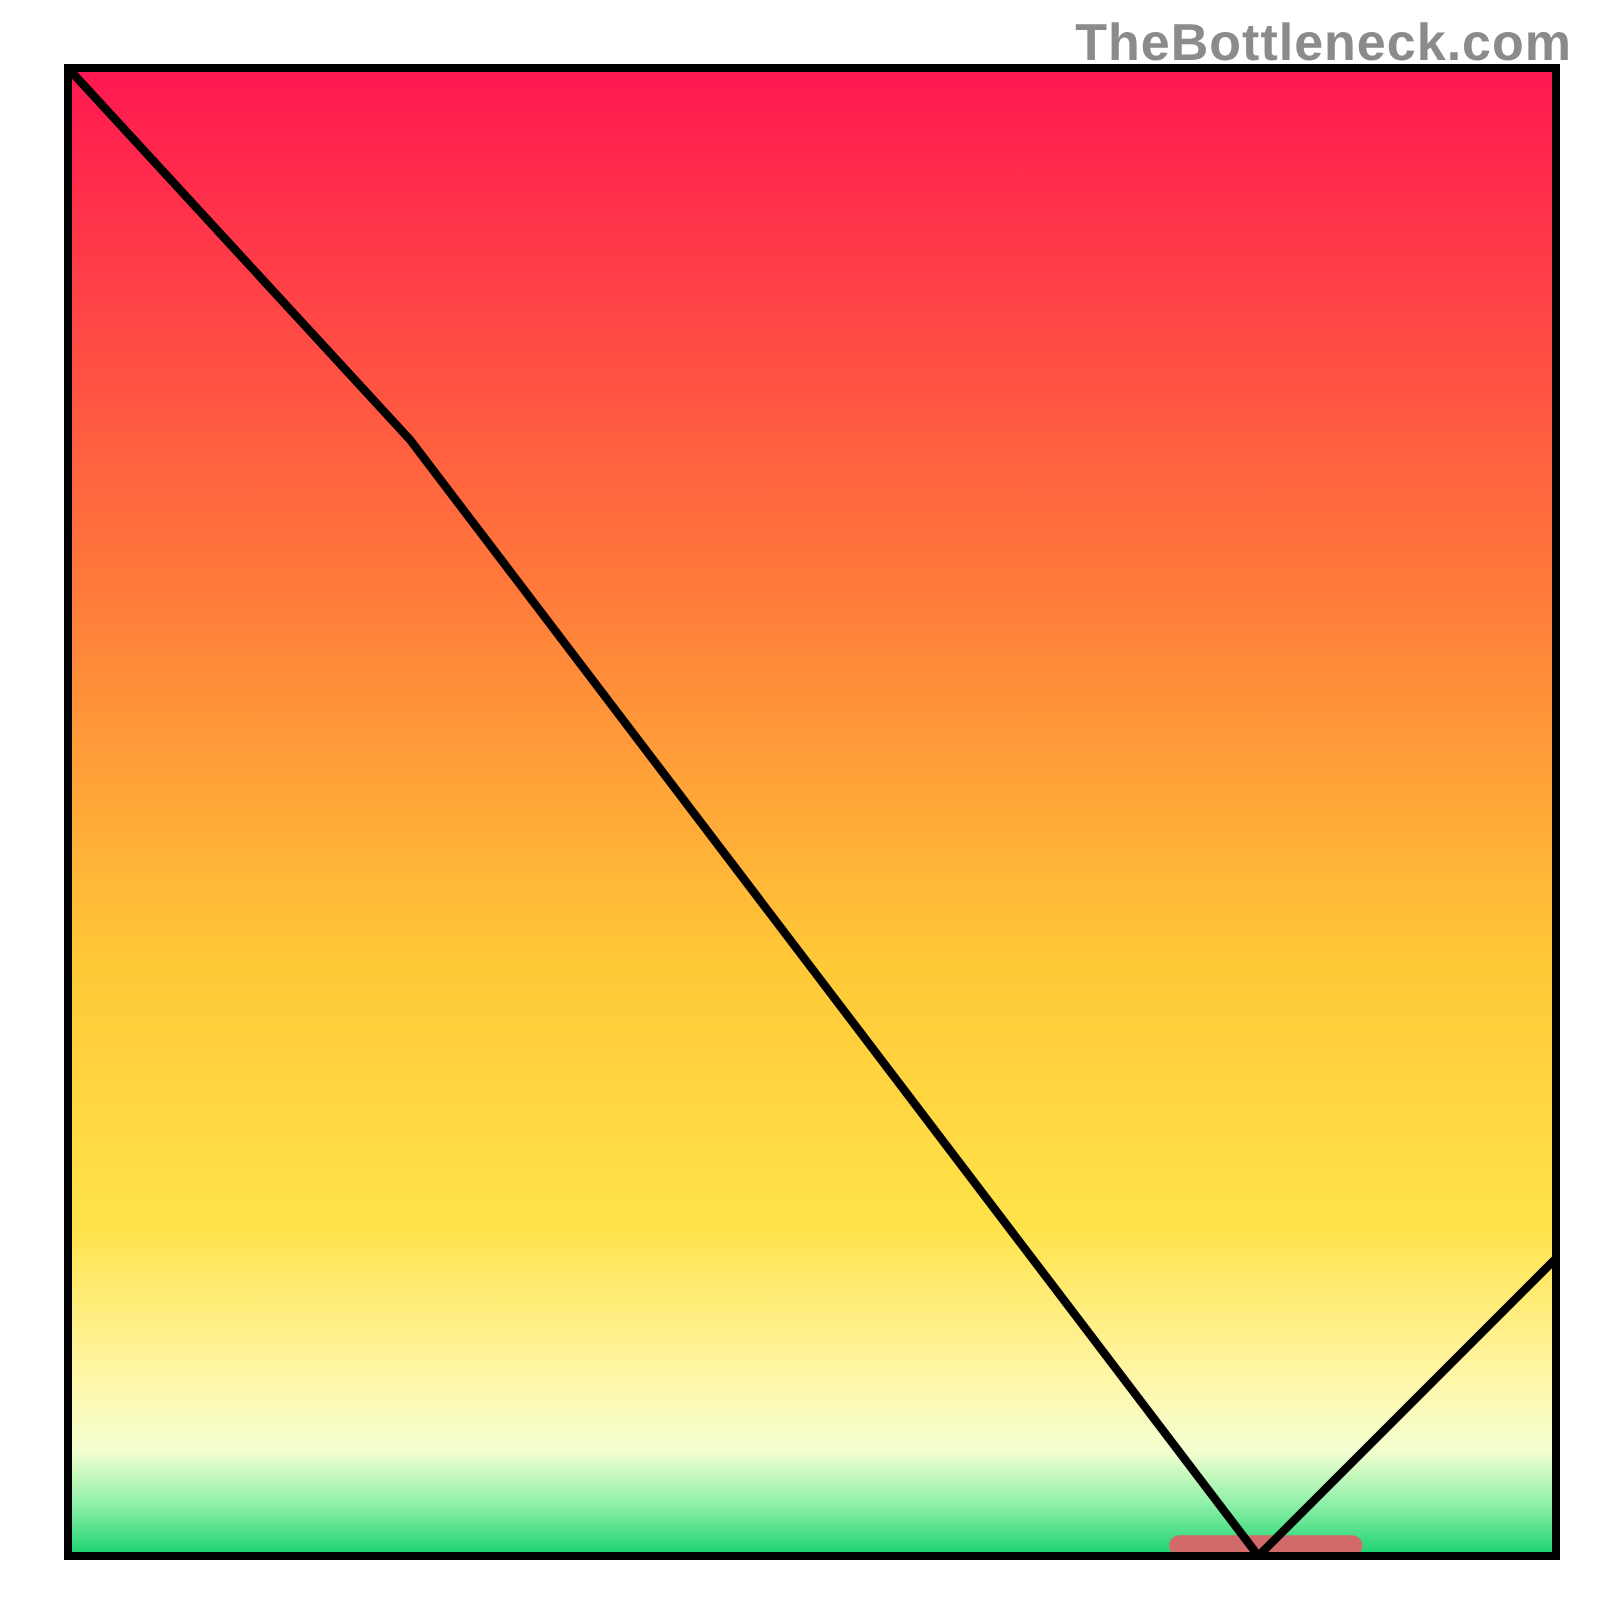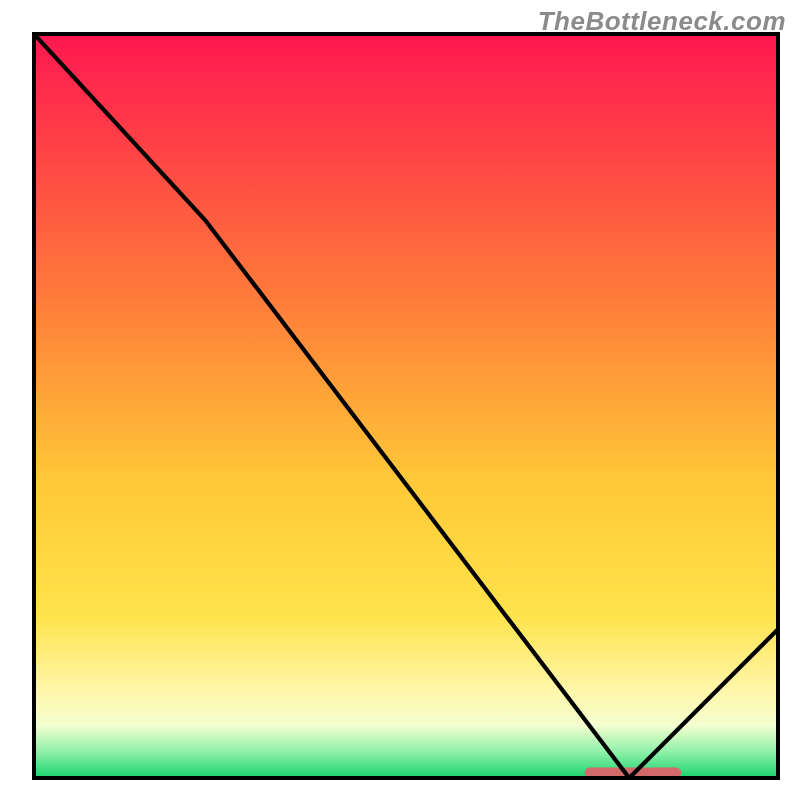--- a/index.html
+++ b/index.html
@@ -8,21 +8,20 @@
     width: 800px;
     height: 800px;
     overflow: hidden;
     background: #ffffff;
     font-family: Arial, Helvetica, sans-serif;
   }
   .root {
     position: relative;
     width: 800px;
     height: 800px;
-    font-style: italic;
   }
   .attribution {
     position: absolute;
     top: 6px;
     right: 14px;
     font-size: 26px;
     font-weight: 600;
     color: #8b8b8b;
     letter-spacing: 0.5px;
   }

